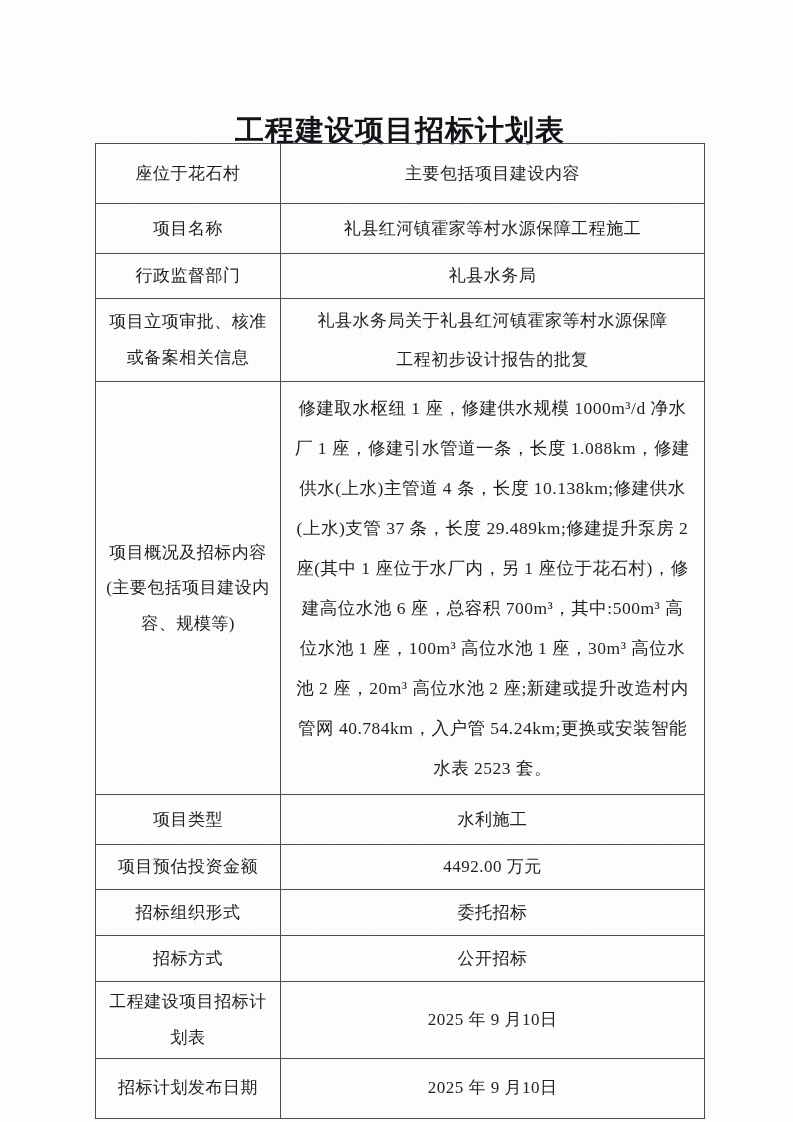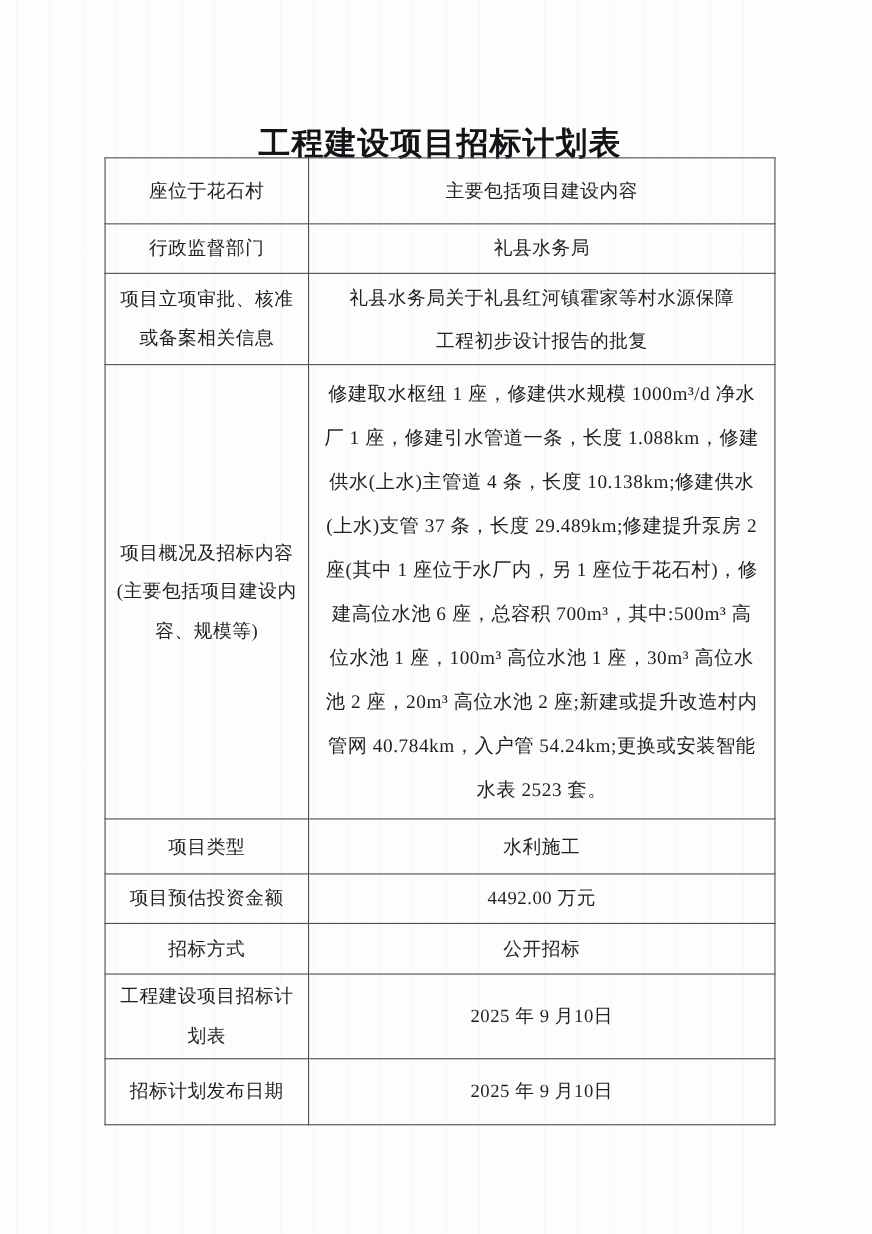--- a/index.html
+++ b/index.html
@@ -95,40 +95,48 @@
 <div class="page">
 
   <h1 class="doc-title">工程建设项目招标计划表</h1>
 
   <table class="plan-table">
     <tbody>
       <tr class="r1">
         <td class="cell-label">座位于花石村</td>
         <td class="cell-value">主要包括项目建设内容</td>
       </tr>
+      <tr class="r2">
+        <td class="cell-label">项目名称</td>
+        <td class="cell-value">礼县红河镇霍家等村水源保障工程施工</td>
+      </tr>
       <tr class="r3">
         <td class="cell-label">行政监督部门</td>
         <td class="cell-value">礼县水务局</td>
       </tr>
       <tr class="r4">
         <td class="cell-label">项目立项审批、核准或备案相关信息</td>
         <td class="cell-value">礼县水务局关于礼县红河镇霍家等村水源保障工程初步设计报告的批复</td>
       </tr>
       <tr class="r5">
         <td class="cell-label">项目概况及招标内容(主要包括项目建设内容、规模等)</td>
         <td class="cell-value">修建取水枢纽 1 座，修建供水规模 1000m³/d 净水厂 1 座，修建引水管道一条，长度 1.088km，修建供水(上水)主管道 4 条，长度 10.138km;修建供水(上水)支管 37 条，长度 29.489km;修建提升泵房 2 座(其中 1 座位于水厂内，另 1 座位于花石村)，修建高位水池 6 座，总容积 700m³，其中:500m³ 高位水池 1 座，100m³ 高位水池 1 座，30m³ 高位水池 2 座，20m³ 高位水池 2 座;新建或提升改造村内管网 40.784km，入户管 54.24km;更换或安装智能水表 2523 套。</td>
       </tr>
       <tr class="r6">
         <td class="cell-label">项目类型</td>
         <td class="cell-value">水利施工</td>
       </tr>
       <tr class="r7">
         <td class="cell-label">项目预估投资金额</td>
         <td class="cell-value">4492.00 万元</td>
       </tr>
+      <tr class="r8">
+        <td class="cell-label">招标组织形式</td>
+        <td class="cell-value">委托招标</td>
+      </tr>
       <tr class="r9">
         <td class="cell-label">招标方式</td>
         <td class="cell-value">公开招标</td>
       </tr>
       <tr class="r10">
         <td class="cell-label">工程建设项目招标计划表</td>
         <td class="cell-value">2025 年 9 月10日</td>
       </tr>
       <tr class="r11">
         <td class="cell-label">招标计划发布日期</td>

